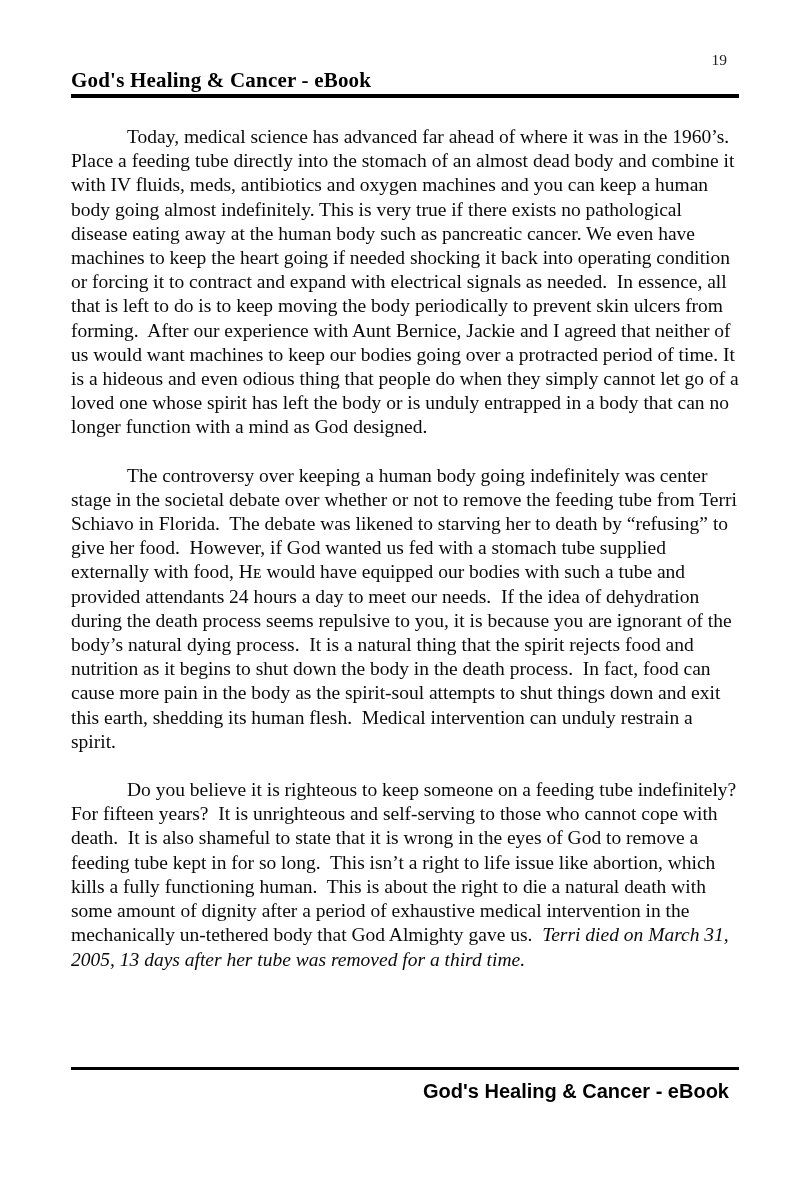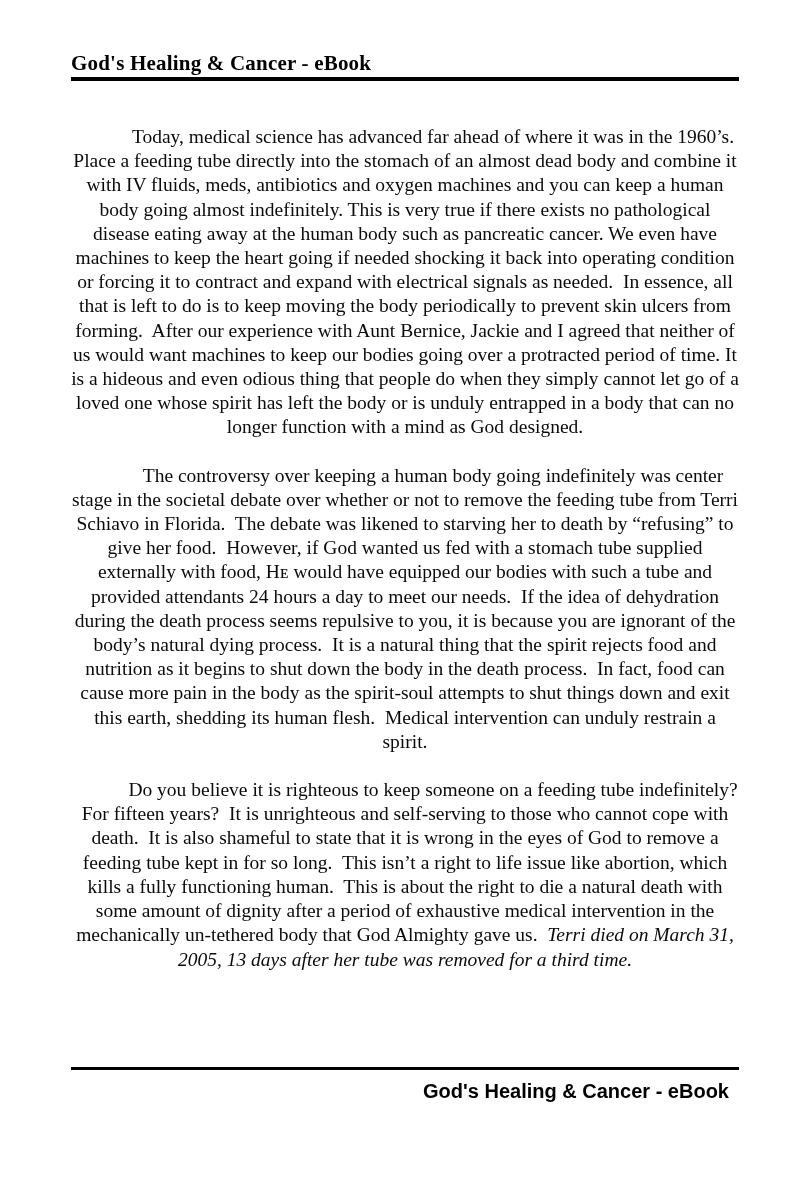--- a/index.html
+++ b/index.html
@@ -52,21 +52,20 @@
     left: 71px;
     width: 668px;
     font-size: 19.5px;
     line-height: 24.2px;
     color: #0a0a0a;
   }
   .body-text p {
     margin: 0 0 24px 0;
     text-indent: 56px;
     white-space: pre-wrap;
-    text-align: center;
   }
   .body-text em {
     font-style: italic;
   }
 
   
   .footer {
     position: absolute;
     top: 1067px;
     left: 71px;
@@ -92,20 +91,21 @@
     line-height: 24px;
     color: #000000;
   }
 </style>
 </head>
 <body>
 
 <div class="page">
 
   <div class="header">
+    <div class="page-number">19</div>
     <div class="header-title">God's Healing &amp; Cancer - eBook</div>
     <div class="header-rule"></div>
   </div>
 
   <div class="body-text">
     <p>Today, medical science has advanced far ahead of where it was in the 1960’s.  Place a feeding tube directly into the stomach of an almost dead body and combine it with IV fluids, meds, antibiotics and oxygen machines and you can keep a human body going almost indefinitely. This is very true if there exists no pathological disease eating away at the human body such as pancreatic cancer. We even have machines to keep the heart going if needed shocking it back into operating condition or forcing it to contract and expand with electrical signals as needed.  In essence, all that is left to do is to keep moving the body periodically to prevent skin ulcers from forming.  After our experience with Aunt Bernice, Jackie and I agreed that neither of us would want machines to keep our bodies going over a protracted period of time. It is a hideous and even odious thing that people do when they simply cannot let go of a loved one whose spirit has left the body or is unduly entrapped in a body that can no longer function with a mind as God designed.</p>
     <p>The controversy over keeping a human body going indefinitely was center stage in the societal debate over whether or not to remove the feeding tube from Terri Schiavo in Florida.  The debate was likened to starving her to death by “refusing” to give her food.  However, if God wanted us fed with a stomach tube supplied externally with food, Hᴇ would have equipped our bodies with such a tube and provided attendants 24 hours a day to meet our needs.  If the idea of dehydration during the death process seems repulsive to you, it is because you are ignorant of the body’s natural dying process.  It is a natural thing that the spirit rejects food and nutrition as it begins to shut down the body in the death process.  In fact, food can cause more pain in the body as the spirit-soul attempts to shut things down and exit this earth, shedding its human flesh.  Medical intervention can unduly restrain a spirit.</p>
     <p><span>Do you believe it is righteous to keep someone on a feeding tube indefinitely?  For fifteen years?  It is unrighteous and self-serving to those who cannot cope with death.  It is also shameful to state that it is wrong in the eyes of God to remove a feeding tube kept in for so long.  This isn’t a right to life issue like abortion, which kills a fully functioning human.  This is about the right to die a natural death with some amount of dignity after a period of exhaustive medical intervention in the mechanically un-tethered body that God Almighty gave us.  </span><em>Terri died on March 31, 2005, 13 days after her tube was removed for a third time.</em></p>
   </div>
 

